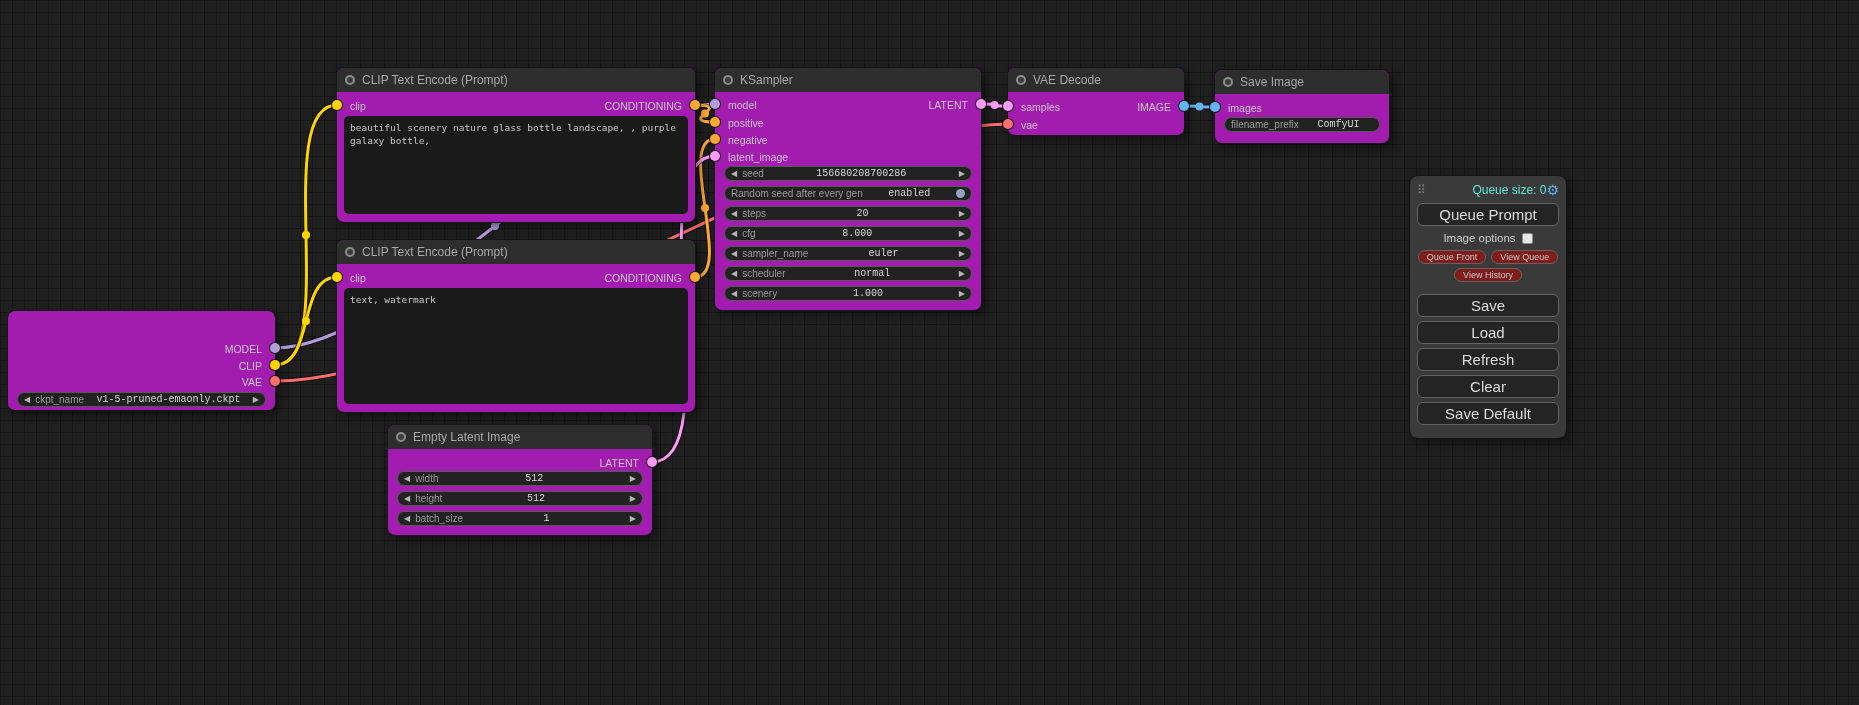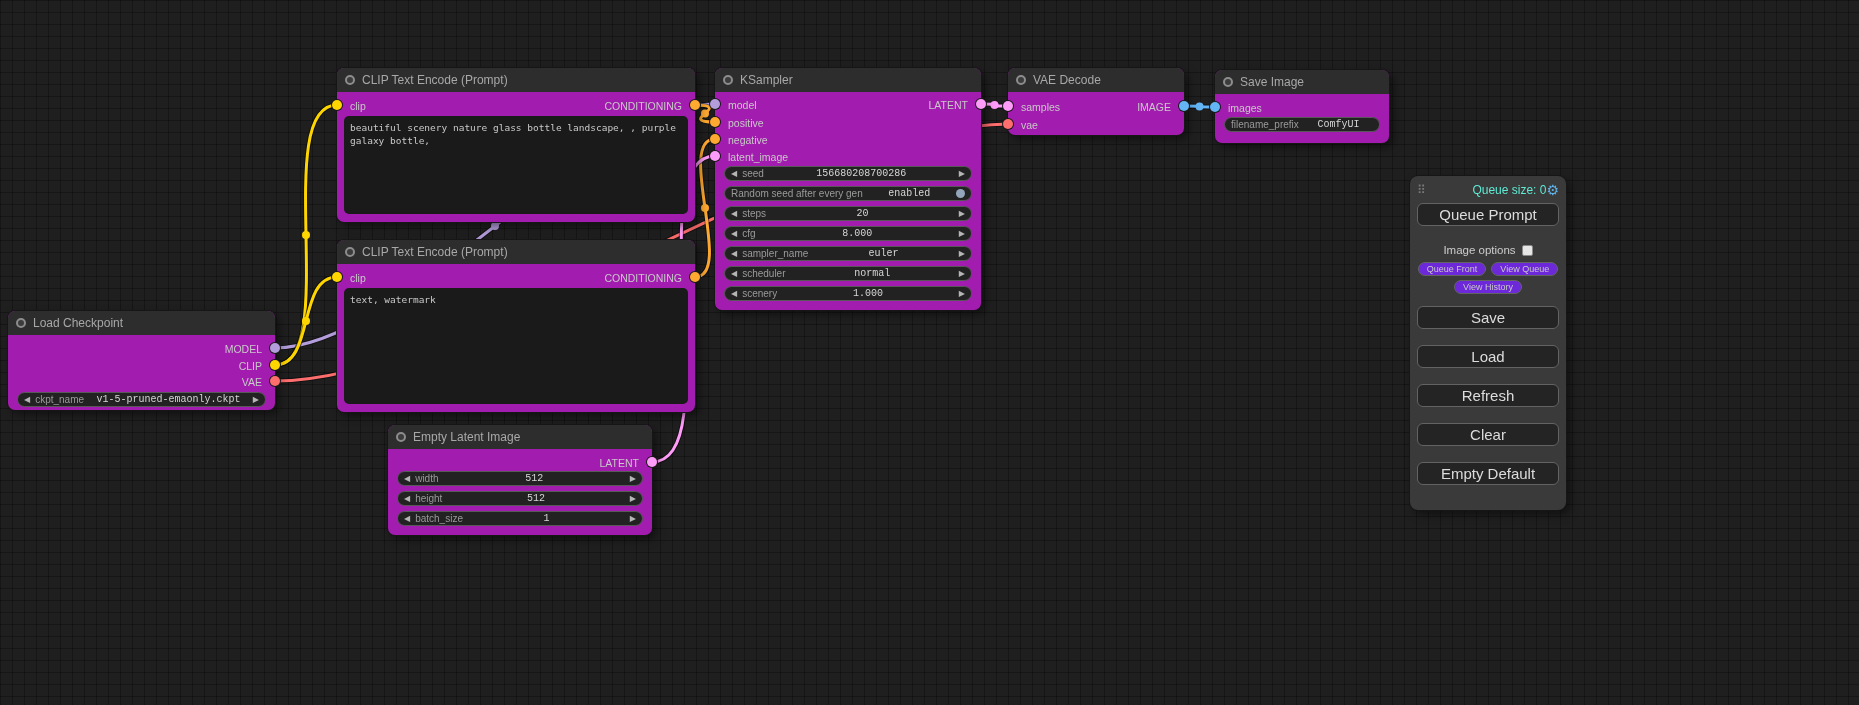--- a/index.html
+++ b/index.html
@@ -61,33 +61,33 @@
   .menu {
     position:absolute; left:1410px; top:176px; width:156px; z-index:5;
     background:#3a3a3a; border-radius:8px; padding:5px 7px 9px;
     box-shadow:0 0 0 1px #161616, 4px 4px 10px rgba(0,0,0,.5);
   }
   .menu-header { display:flex; align-items:center; height:18px; margin-bottom:4px; }
   .drag-handle { color:#7a7a7a; font-size:12px; line-height:1; }
   .queue-size { flex:1; text-align:right; font-size:12px; color:#5eead4; }
   .gear { font-size:14px; line-height:1; }
   .btn {
-    display:block; width:100%; height:23px; margin-bottom:16px;
+    display:block; width:100%; height:23px; margin-bottom:4px;
     background:#242424; border:1px solid #636363; border-radius:6px;
     color:#dcdcdc; font-size:15px; line-height:20px; text-align:center;
     font-family:inherit; cursor:pointer;
   }
   .extra-row {
     display:flex; align-items:center; justify-content:center; gap:6px;
     height:16px; margin:2px 0 4px; font-size:11.5px; color:#ccc;
   }
   .checkbox { width:11px; height:11px; background:#e6e6e6; border:1px solid #8a8a8a; border-radius:2px; }
   .small-row { display:flex; gap:5px; justify-content:center; margin-bottom:4px; }
   .btn-sm {
-    height:14px; background:#6d28d9; border:1px solid #636363; border-radius:7px;
+    height:14px; background:#7f1d1d; border:1px solid #636363; border-radius:7px;
     color:#c8c8c8; font-size:9px; line-height:11px; padding:0 8px;
     font-family:inherit; cursor:pointer;
   }
   .gap { height:8px; }
 </style>
 </head>
 <body>
 
 <svg id="wires" width="1859" height="705">
     <path d="M 275 348 C 400.78155667664475 348 589.2184433233552 104 715 104" fill="none" stroke="rgba(0,0,0,0.45)" stroke-width="5"></path>
@@ -113,24 +113,20 @@
     <circle cx="683.5" cy="309" r="4" fill="#FF9CF9"></circle>
     <path d="M 981 104 C 1021 104 968 106 1008 106" fill="none" stroke="rgba(0,0,0,0.45)" stroke-width="5"></path>
     <path d="M 981 104 C 1021 104 968 106 1008 106" fill="none" stroke="#FF9CF9" stroke-width="3"></path>
     <circle cx="994.5" cy="105" r="4" fill="#FF9CF9"></circle>
     <path d="M 1184 106 C 1224 106 1175 107 1215 107" fill="none" stroke="rgba(0,0,0,0.45)" stroke-width="5"></path>
     <path d="M 1184 106 C 1224 106 1175 107 1215 107" fill="none" stroke="#64B5F6" stroke-width="3"></path>
     <circle cx="1199.5" cy="106.5" r="4" fill="#64B5F6"></circle>
   </svg>
 
 <div class="node" style="left:8px;top:311px;width:267px;height:99px">
-  <div class="ntitle">
-    <span class="ndot"></span>
-    <span class="ntext">Load Checkpoint</span>
-  </div>
   <div class="srow out" style="top:30px">
     <span>MODEL</span>
     <span class="sdot" style="background: rgb(179, 157, 219);"></span>
   </div>
   <div class="srow out" style="top:47px">
     <span>CLIP</span>
     <span class="sdot" style="background: rgb(255, 213, 0);"></span>
   </div>
   <div class="srow out" style="top:63px">
     <span>VAE</span>
@@ -323,14 +319,14 @@
     <button class="btn-sm">View Queue</button>
   </div>
   <div class="small-row">
     <button class="btn-sm">View History</button>
   </div>
   <div class="gap"></div>
   <button class="btn">Save</button>
   <button class="btn">Load</button>
   <button class="btn">Refresh</button>
   <button class="btn">Clear</button>
-  <button class="btn">Empty Default</button>
+  <button class="btn">Save Default</button>
 </div>
 
 </body></html>

